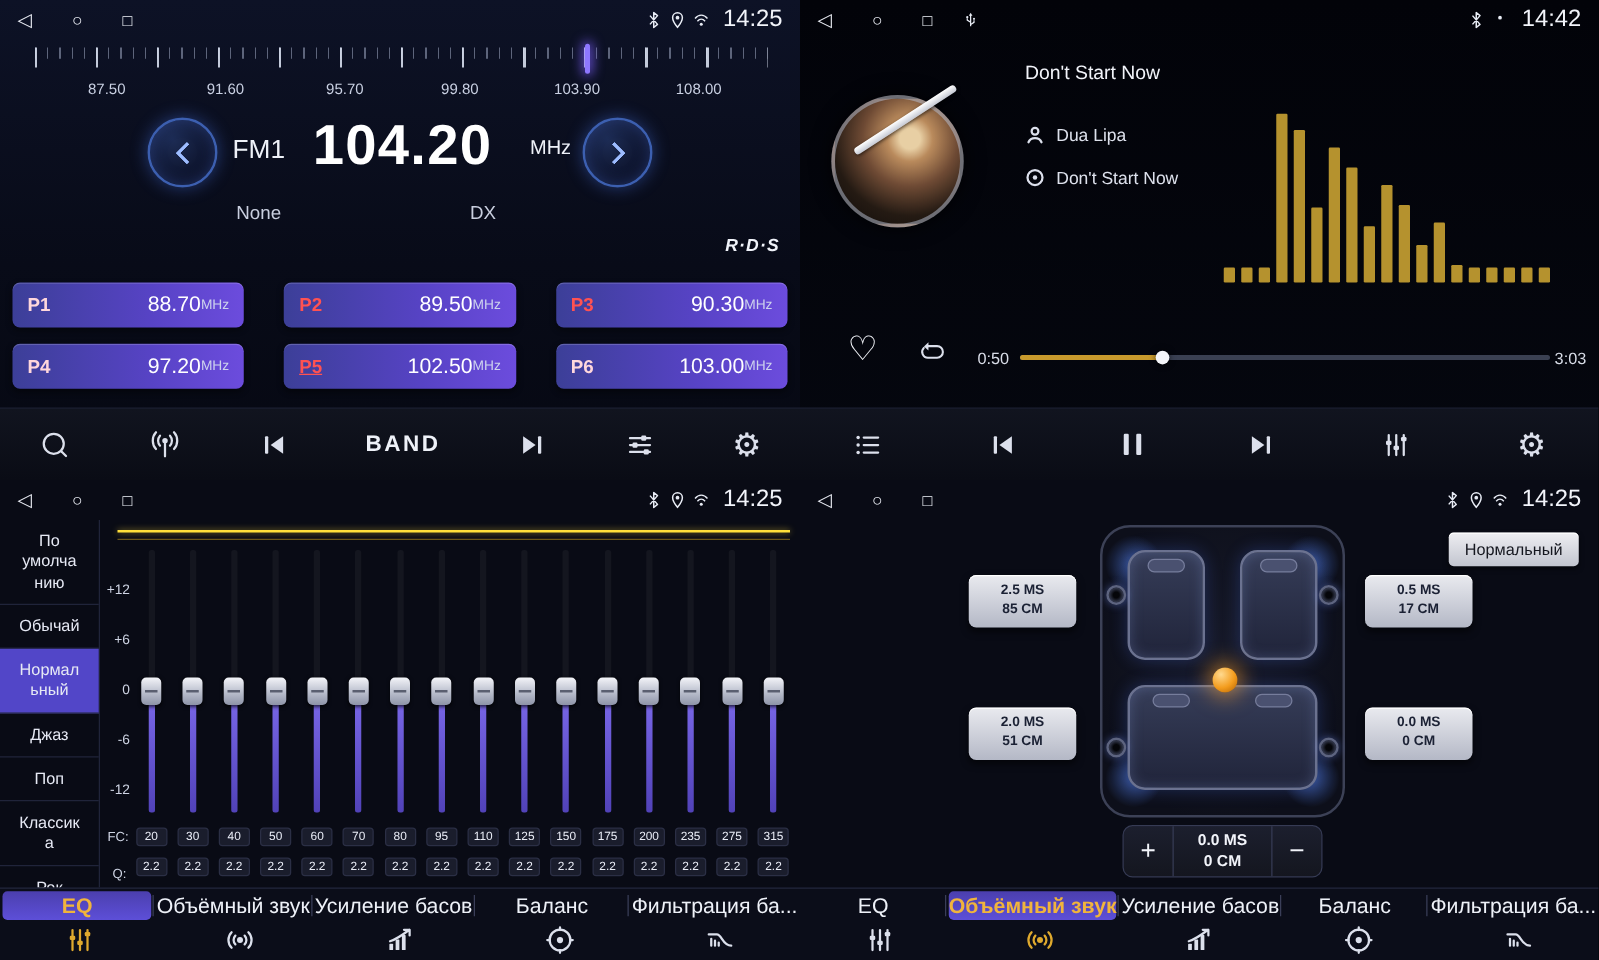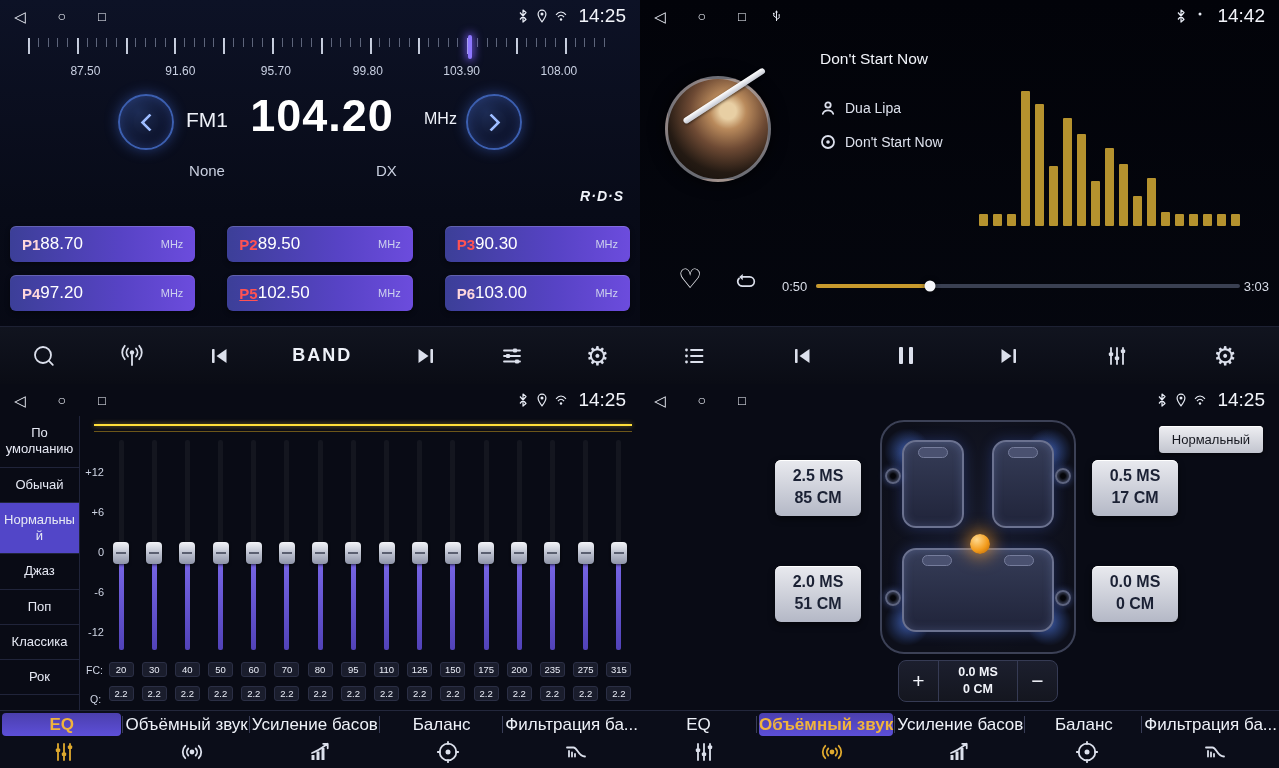--- a/index.html
+++ b/index.html
@@ -47,21 +47,21 @@
 #tune-up{left:466px;top:94px}
 .band-name{position:absolute;left:186px;top:108px;font-size:21px;color:#eef1f8}
 .band-sub{position:absolute;left:172px;top:162px;width:70px;text-align:center;font-size:15px;color:#c9cfdf}
 .freq-big{position:absolute;left:226px;top:90px;width:192px;text-align:center;font-size:45px;font-weight:bold;color:#fff;letter-spacing:1px}
 .freq-unit{position:absolute;left:424px;top:110px;font-size:16px;color:#eef1f8}
 .freq-mode{position:absolute;left:376px;top:162px;font-size:15px;color:#c9cfdf}
 .rds{position:absolute;right:16px;top:188px;font-size:14px;font-style:italic;font-weight:bold;color:#f0f3fa;letter-spacing:1px}
 .presets{position:absolute;left:10px;top:226px;width:620px;display:grid;grid-template-columns:repeat(3,1fr);gap:13px 32px}
 .preset{height:36px;border:none;border-radius:6px;cursor:pointer;display:flex;align-items:center;padding:0 12px;background:linear-gradient(90deg,#3c3f98 0%,#5743c5 60%,#6c4cdd 100%);box-shadow:inset 0 1px 0 rgba(255,255,255,.18),0 2px 5px rgba(0,0,0,.45)}
 .p-label{font-size:15px;font-weight:bold}
-.p-freq{flex:1;text-align:left;font-size:17px;color:#fff}
+.p-freq{flex:1;text-align:right;font-size:17px;color:#fff}
 .p-unit{font-size:11px;color:#cdd2ee}
 
 
 .album{position:absolute;left:25px;top:76px;width:106px;height:106px;border-radius:50%;border:3px solid rgba(185,195,215,.5);background:radial-gradient(circle at 60% 32%,#e8cfa4 0 9%,#b98a5c 20%,#6e4a34 42%,#241a13 68%,#0d0a08 100%);box-shadow:0 0 16px rgba(0,0,0,.85)}
 .needle{position:absolute;left:16px;top:40px;width:96px;height:6px;border-radius:3px;background:linear-gradient(180deg,#ffffff,#c3c7d2);transform:rotate(-33deg);transform-origin:left center;box-shadow:0 1px 3px rgba(0,0,0,.6)}
 .track-title{position:absolute;left:180px;top:50px;font-size:15.5px;color:#f2f4fa}
 .meta-row{position:absolute;left:180px;display:flex;align-items:center;gap:9px;font-size:14px;color:#dde1ec}
 .meta-artist{top:100px}
 .meta-album{top:134px}
 .micon{width:16px;height:16px;display:block}
@@ -72,21 +72,21 @@
 .elapsed{position:absolute;left:142px;top:279px;font-size:13px;color:#d9dde8}
 .progress{position:absolute;left:176px;top:284px;width:424px;height:4px;border-radius:2px;background:#3a4052;cursor:pointer}
 .progress-fill{position:absolute;left:0;top:0;bottom:0;border-radius:2px;background:#c89a2d}
 .progress-knob{position:absolute;top:50%;transform:translate(-50%,-50%);width:11px;height:11px;border-radius:50%;background:#f5f6fa;box-shadow:0 0 5px rgba(0,0,0,.7)}
 .duration{position:absolute;right:10px;top:279px;font-size:13px;color:#d9dde8}
 .pause-bars{display:flex;gap:6px}
 .pause-bars i{display:block;width:4px;height:17px;background:#dce0ec;border-radius:1px}
 
 
 .side-list{position:absolute;left:0;top:32px;width:80px;bottom:58px;display:flex;flex-direction:column;border-right:1px solid #20243a}
-.side-item{padding:9px 3px;text-align:center;font-size:13px;color:#e6e9f4;border-bottom:1px solid #20243a;cursor:pointer;line-height:1.25;overflow-wrap:break-word;word-break:break-word}
+.side-item{padding:9px 15px;text-align:center;font-size:13px;color:#e6e9f4;border-bottom:1px solid #20243a;cursor:pointer;line-height:1.25;overflow-wrap:break-word;word-break:break-word}
 .side-item.selected{background:#5246c8}
 .eq-panel{position:absolute;left:80px;top:32px;right:0;bottom:58px}
 .yline1{position:absolute;left:14px;right:8px;top:8px;height:2px;background:#ffdf3a;box-shadow:0 0 5px rgba(255,220,60,.6)}
 .yline2{position:absolute;left:14px;right:8px;top:15px;height:1px;background:rgba(190,150,30,.55)}
 .db-label{position:absolute;left:2px;width:22px;text-align:right;font-size:11px;color:#cfd5e4}
 .db-label:nth-of-type(1){top:50px}
 .db-label:nth-of-type(2){top:90px}
 .db-label:nth-of-type(3){top:130px}
 .db-label:nth-of-type(4){top:170px}
 .db-label:nth-of-type(5){top:210px}
@@ -111,21 +111,21 @@
 .tab-icons{display:flex;height:32px}
 .tab-cell{flex:1;display:flex;align-items:center;justify-content:center;cursor:pointer}
 .tab-cell.active .ic{stroke:#dfa92e}
 .tab-cell.active .icf{fill:#dfa92e}
 
 
 .mode-list{position:absolute;left:6px;top:36px;width:82px;display:flex;flex-direction:column}
 .mode-item{padding:10px 2px 12px;font-size:11.5px;font-weight:bold;color:#eef1f8;text-align:center;line-height:1.35;border-bottom:1px solid #23273c;cursor:pointer}
 .mode-item.selected{border-bottom:3px solid #6e5cf0}
 .preset-btn{position:absolute;right:16px;top:42px;padding:6px 13px;border:none;border-radius:4px;font-size:13px;color:#15171f;background:linear-gradient(180deg,#eeeef2,#c2c5cf);box-shadow:0 2px 4px rgba(0,0,0,.5),inset 0 1px 0 #fff;cursor:pointer}
-.delay-chip{position:absolute;width:86px;padding:5px 0 6px;text-align:center;border-radius:6px;background:linear-gradient(180deg,#e9eaef,#b4b8c6);color:#1b2134;font-weight:bold;font-size:16px;line-height:1.4;box-shadow:0 3px 6px rgba(0,0,0,.55),inset 0 1px 0 #fff;cursor:pointer}
+.delay-chip{position:absolute;width:86px;padding:5px 0 6px;text-align:center;border-radius:6px;background:linear-gradient(180deg,#e9eaef,#b4b8c6);color:#1b2134;font-weight:bold;font-size:11px;line-height:1.4;box-shadow:0 3px 6px rgba(0,0,0,.55),inset 0 1px 0 #fff;cursor:pointer}
 #delay-fl{left:135px;top:76px}
 #delay-fr{left:452px;top:76px}
 #delay-rl{left:135px;top:182px}
 #delay-rr{left:452px;top:182px}
 .car{position:absolute;left:240px;top:36px;width:196px;height:234px;border:2px solid #3c4156;border-radius:24px;background:radial-gradient(ellipse at 50% 45%,#171a29 0%,#0d0f1a 75%);cursor:pointer}
 .seat{position:absolute;border:2px solid #6b7290;background:linear-gradient(180deg,#363d58,#20243a);box-shadow:inset 0 0 10px rgba(130,150,210,.3),0 0 14px rgba(80,120,255,.25)}
 .seat.fl{left:20px;top:18px;width:62px;height:88px;border-radius:14px}
 .seat.fr{left:110px;top:18px;width:62px;height:88px;border-radius:14px}
 .seat.rear{left:20px;top:126px;width:152px;height:84px;border-radius:14px}
 .headrest{position:absolute;background:#4a5170;border:1.5px solid #767d9c;border-radius:6px;width:30px;height:11px;top:5px}

